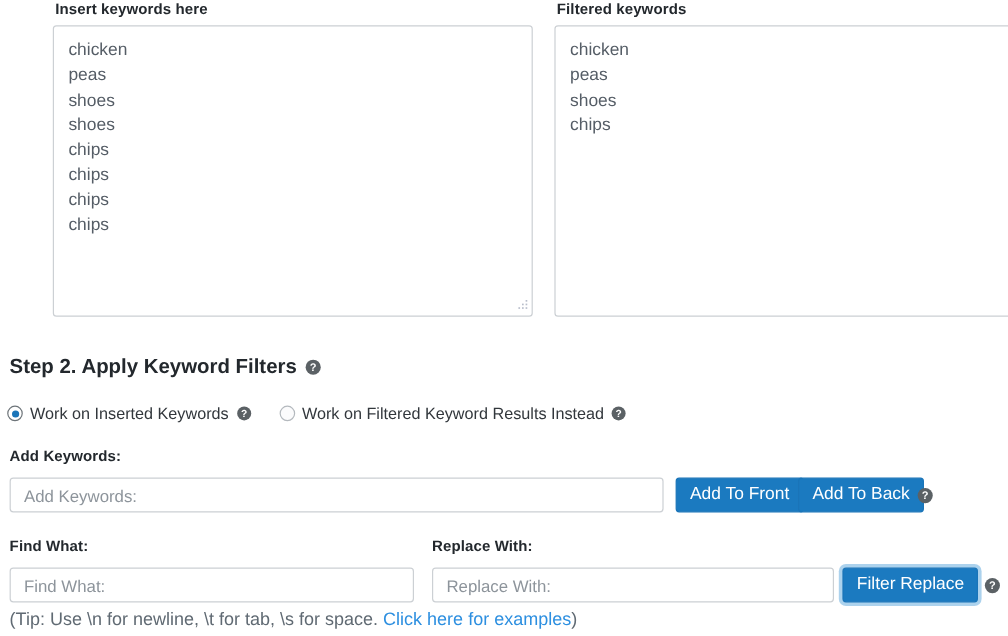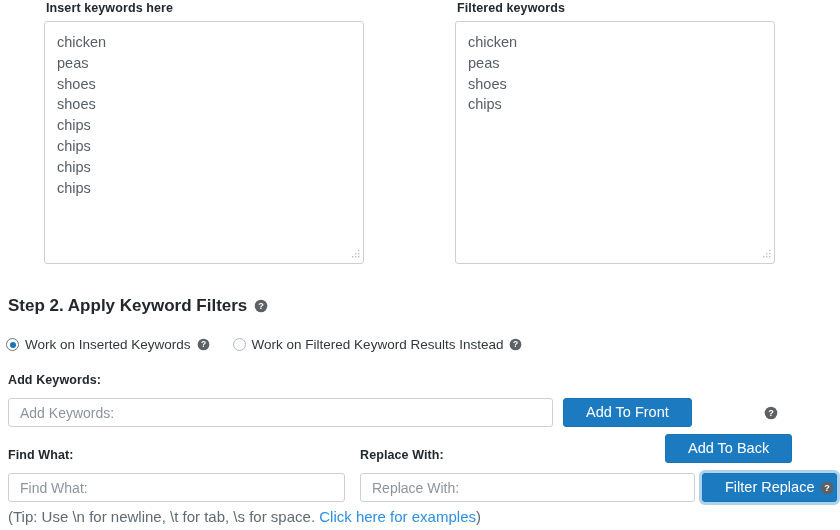--- a/index.html
+++ b/index.html
@@ -29,21 +29,21 @@
     left: 16px;
     width: 840px;
     display: flex;
     gap: 2px;
     padding-left: 20px;
   }
   .ta-col { width: 420px; padding: 0 8px; }
   .ta-col .field-label { display: block; margin: 1px 0 6px 2px; }
   .ta-box {
     position: relative;
-    width: 320px;
+    width: 400px;
     height: 243px;
     border: 1px solid #ccd0d4;
     border-radius: 3px;
     background: #fff;
     padding: 10px 12px;
     font-size: 14.5px;
     line-height: 20.8px;
     color: #555d66;
     overflow: hidden;
     white-space: pre-wrap;
@@ -124,28 +124,28 @@
   #find-what-input    { position: absolute; left: 8px; top: 473px; width: 337px; height: 29px; }
   #replace-with-input { position: absolute; left: 360px; top: 473px; width: 335px; height: 29px; }
 
   .btn {
     border: 1px solid #1a74b8;
     background: #1b7ac0;
     color: #ffffff;
     font-family: "Liberation Sans", sans-serif;
     font-size: 14.5px;
     border-radius: 3px;
-    padding: 0 22px;
+    padding: 0 11px;
     height: 29px;
     line-height: 27px;
     cursor: pointer;
     white-space: nowrap;
   }
   #add-to-front-button { position: absolute; left: 563px; top: 398px; }
-  #add-to-back-button  { position: absolute; left: 665px; top: 398px; margin-top: 36px; }
+  #add-to-back-button  { position: absolute; left: 665px; top: 398px; }
   #filter-keywords-button {
     position: absolute;
     left: 702px;
     top: 473px;
     box-shadow: 0 0 0 3px rgba(70,155,216,0.45);
   }
 
   .help {
     display: inline-flex;
     width: 14px;

